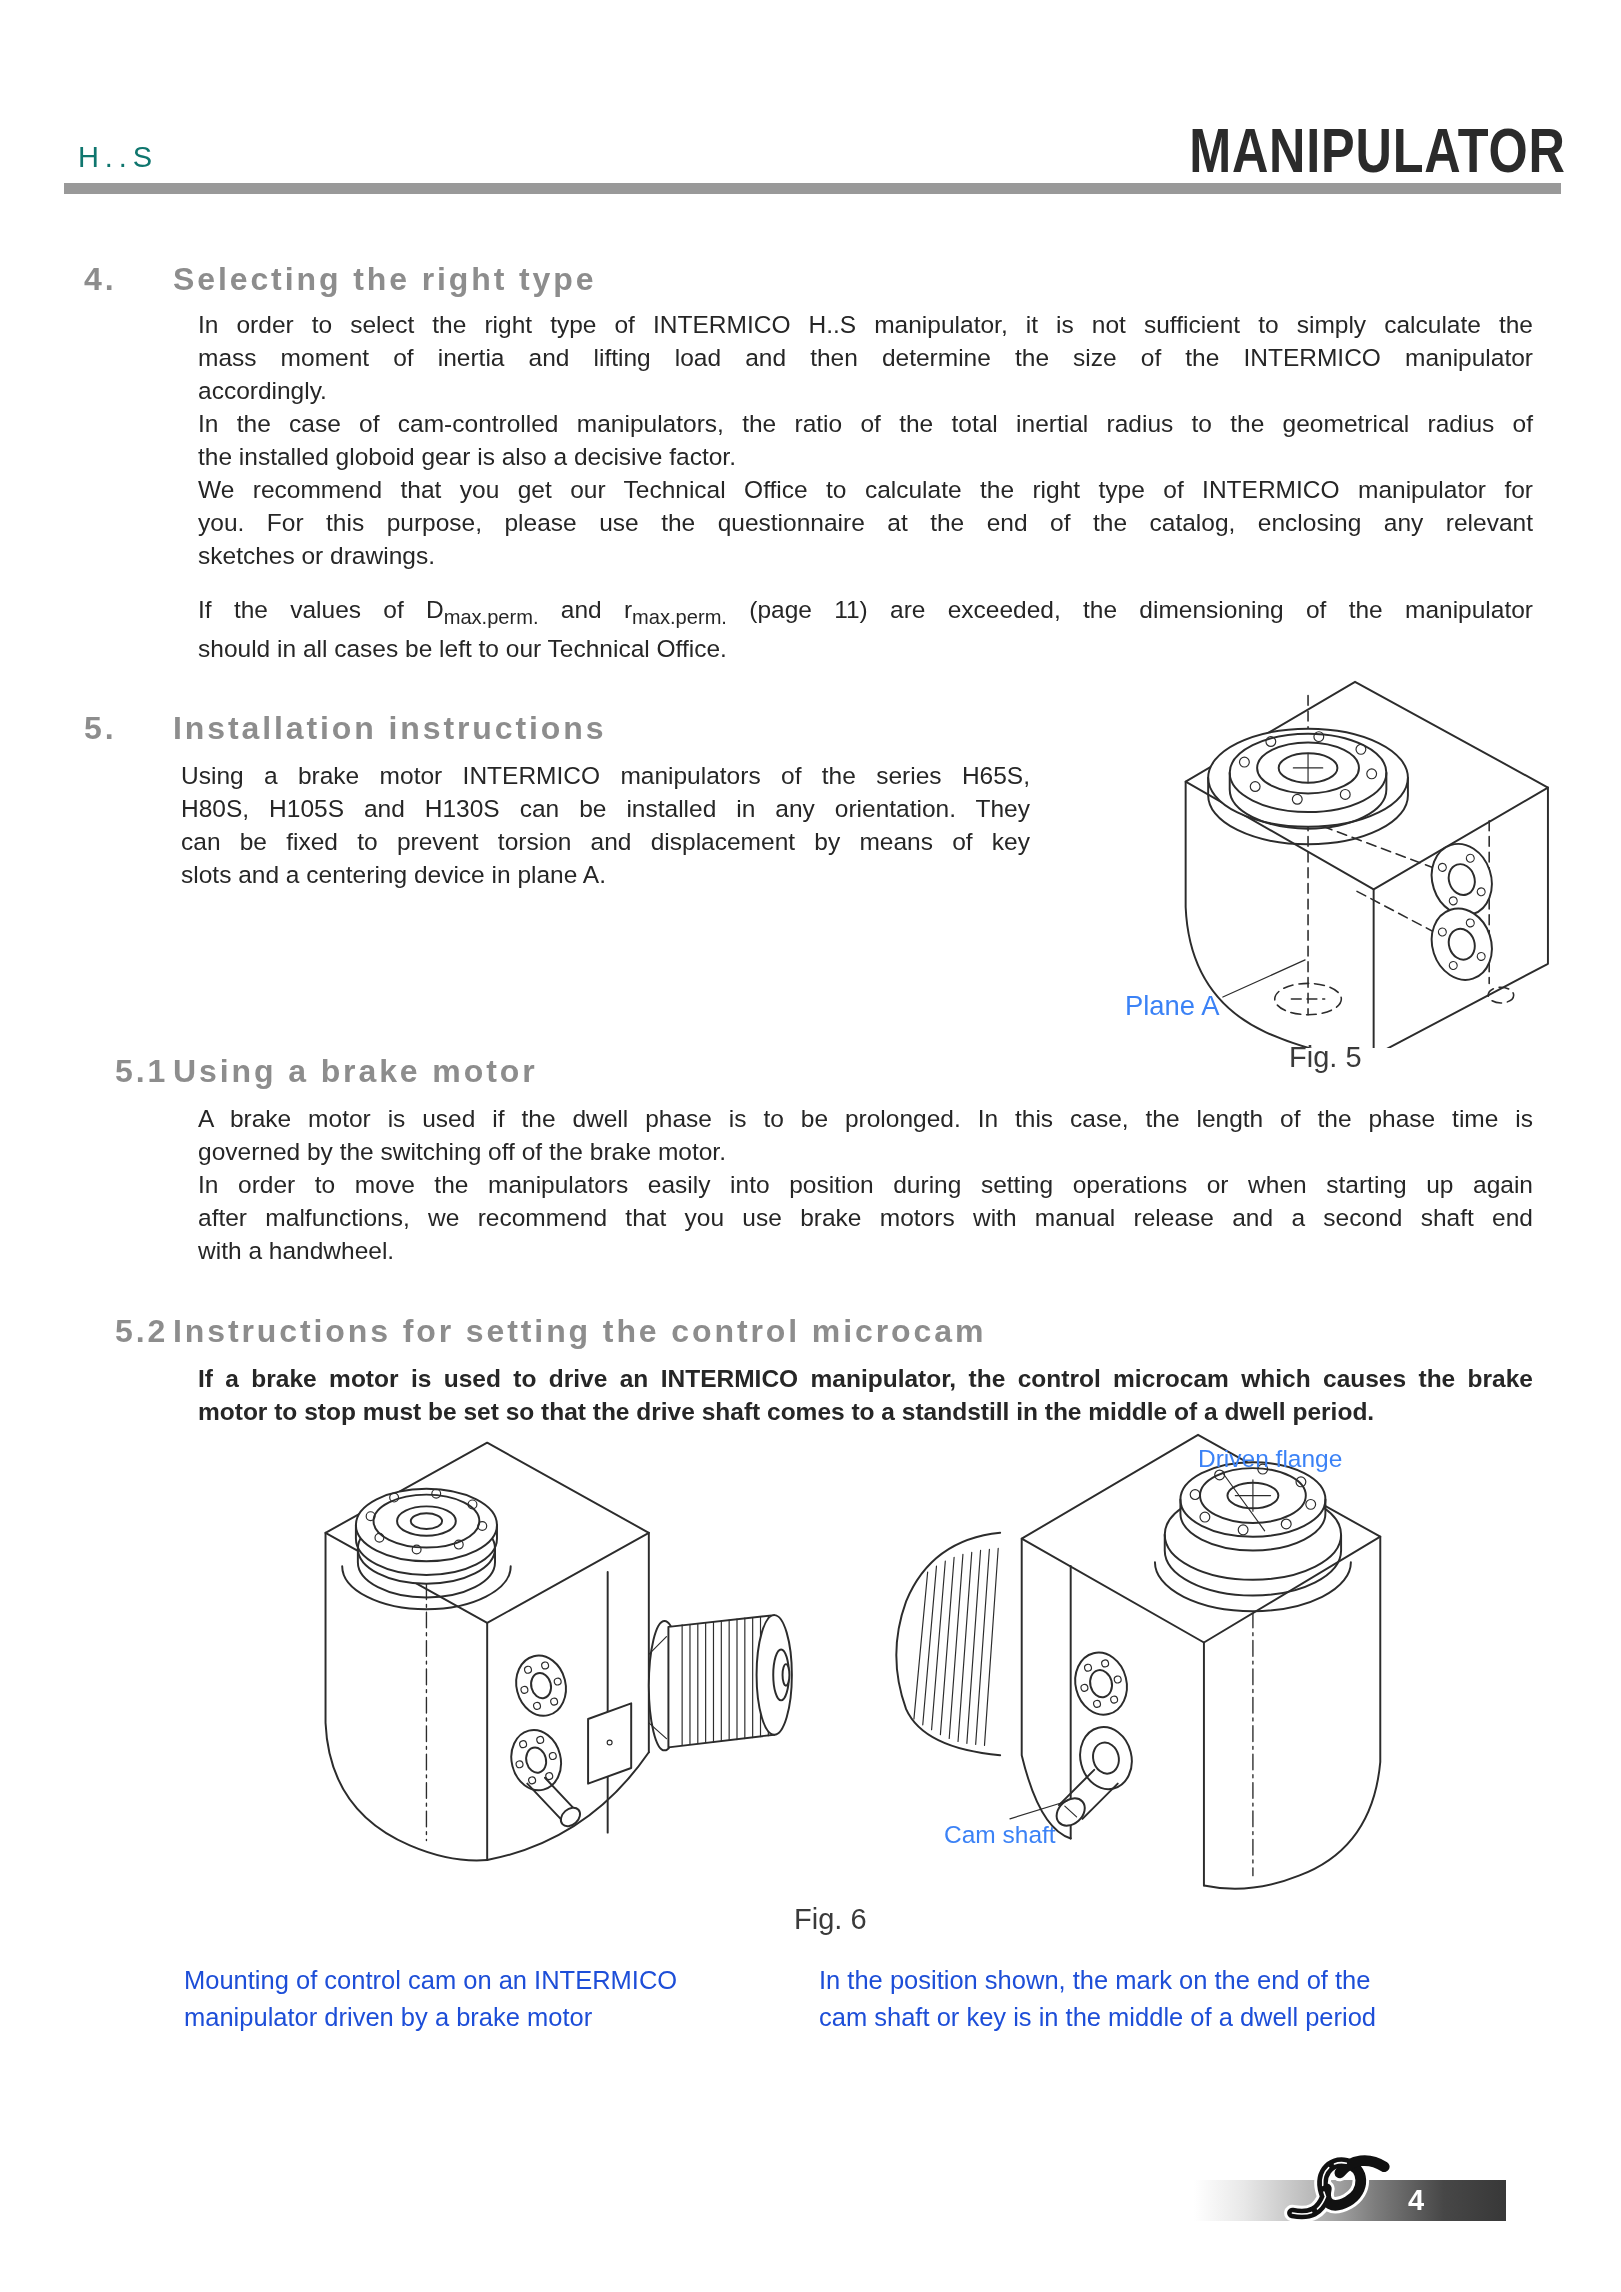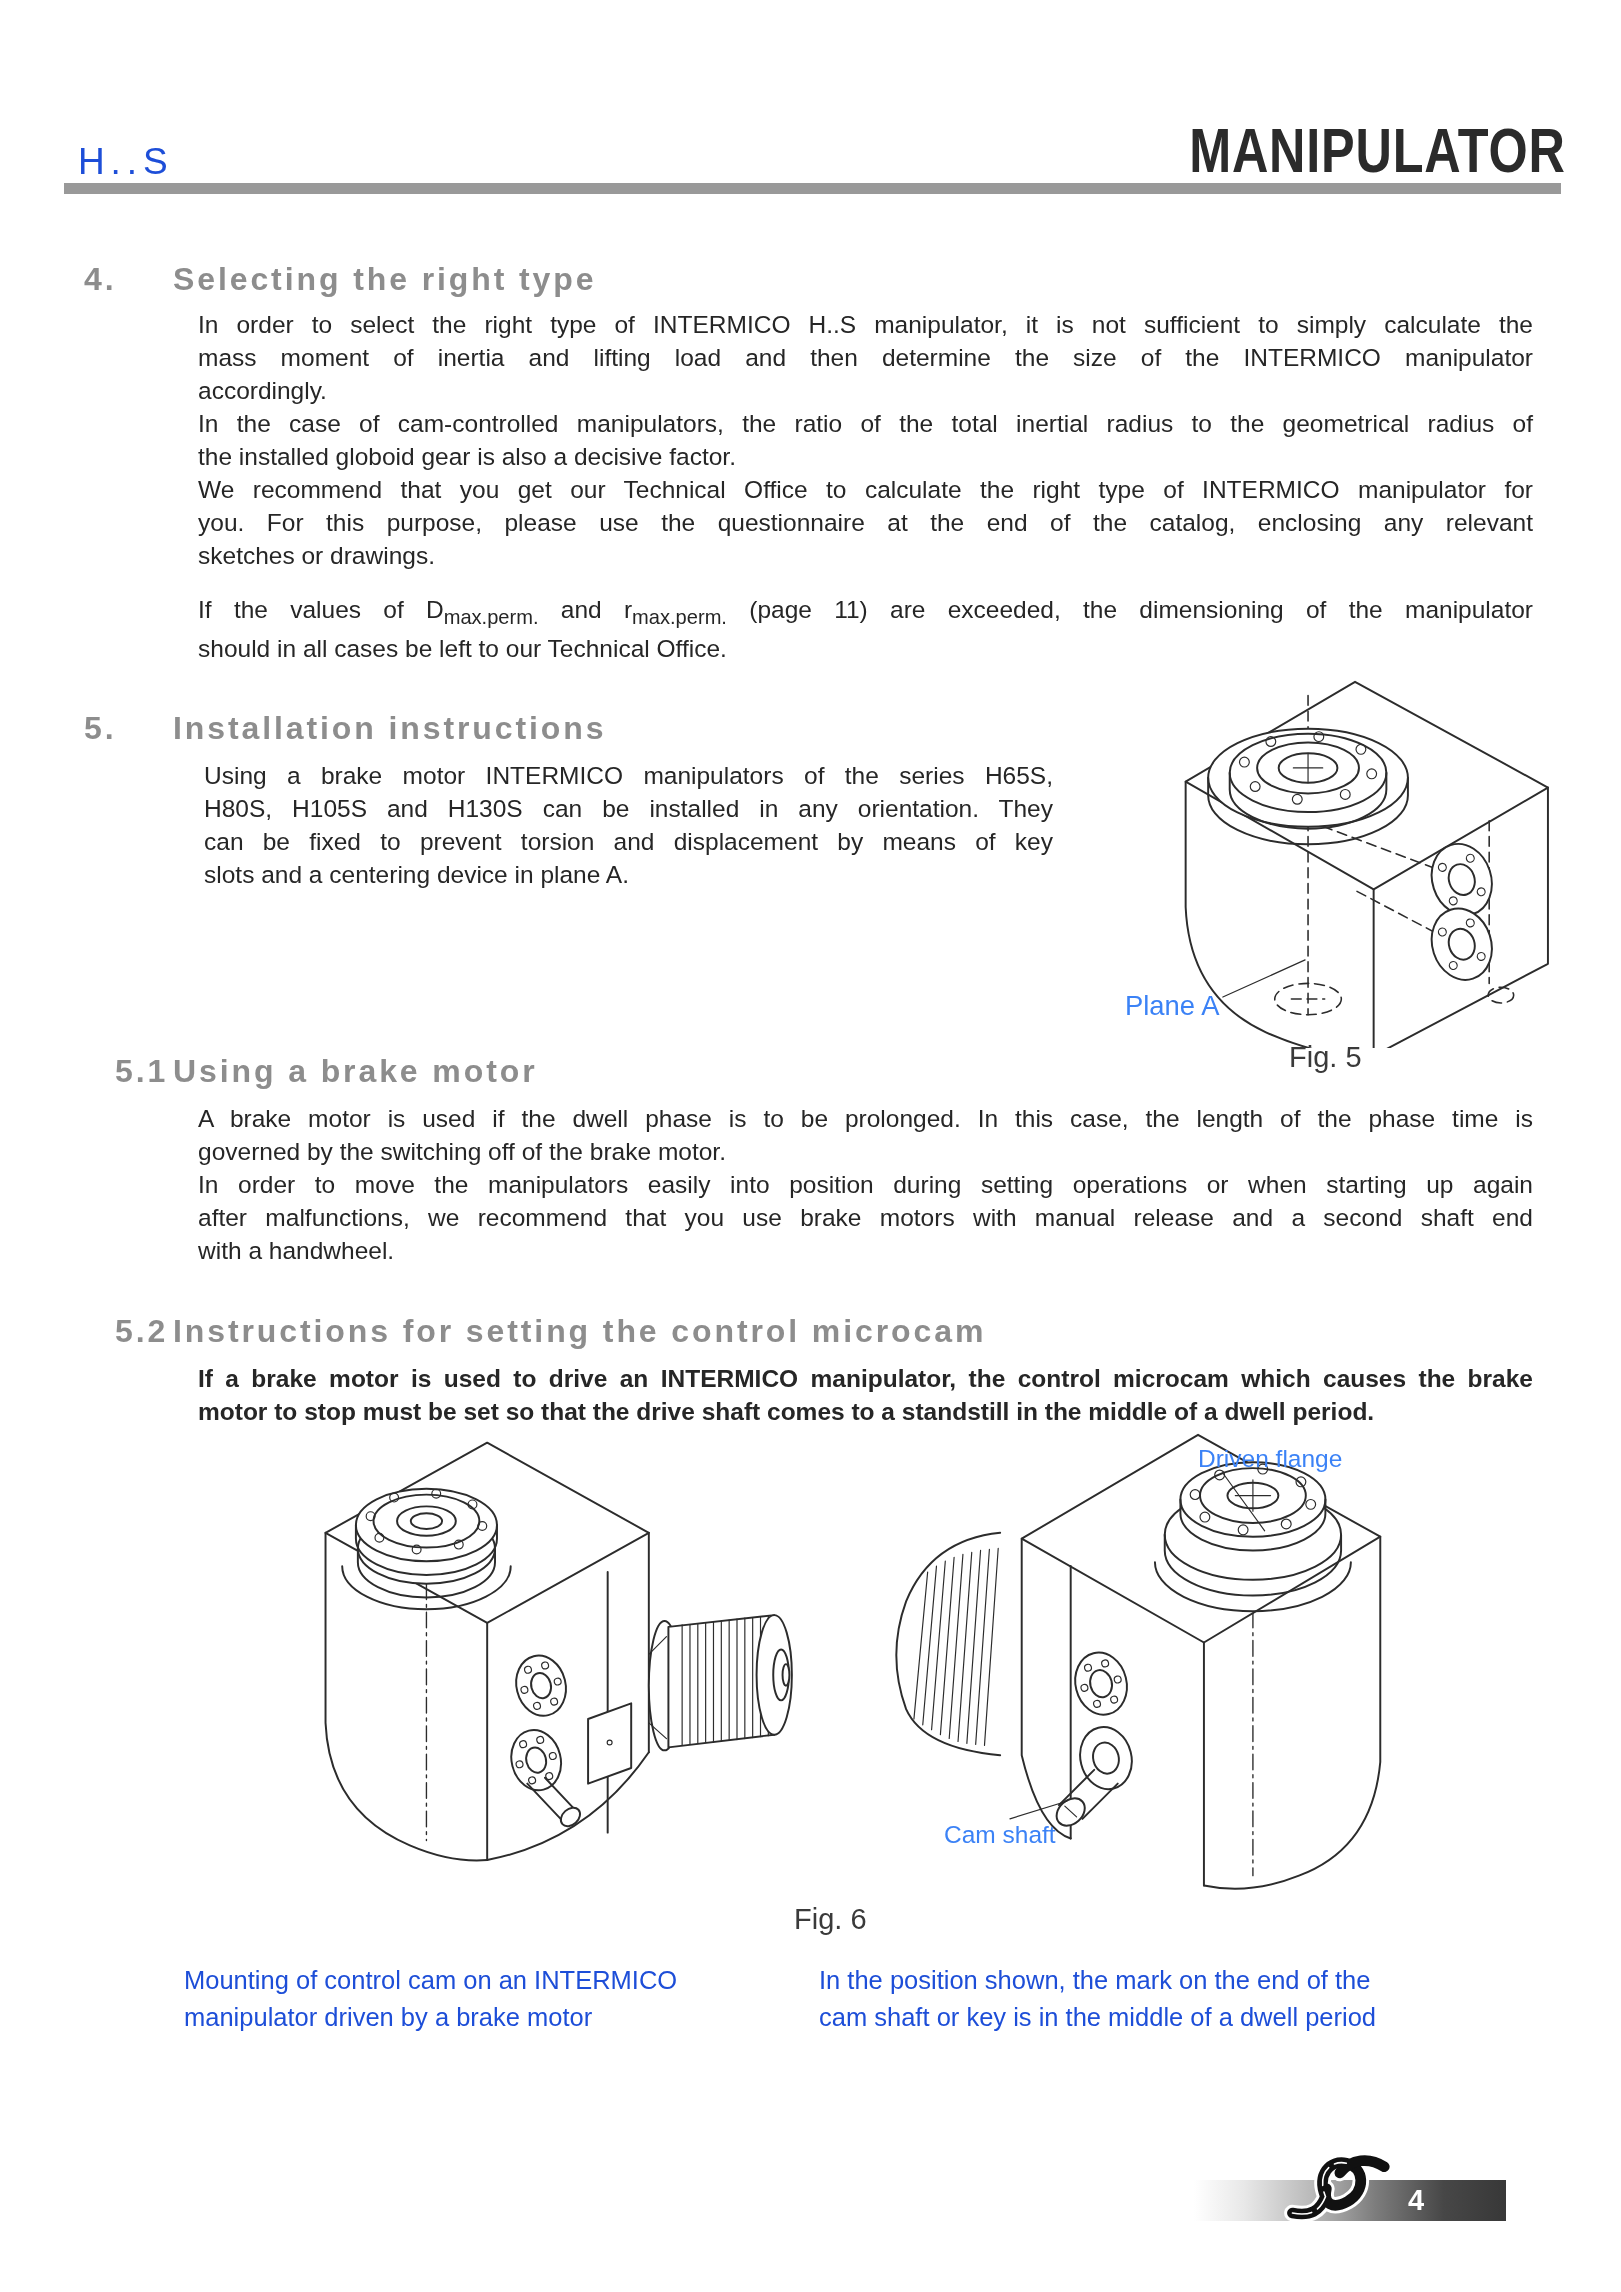--- a/index.html
+++ b/index.html
@@ -3,21 +3,21 @@
 <meta charset="utf-8">
 <style>
   html,body{margin:0;padding:0;background:#e9e9e9;}
   .page{
     position:relative;width:1621px;height:2293px;margin:0 auto;
     background:#ffffff;overflow:hidden;
     font-family:"Liberation Sans", sans-serif;color:#262626;
   }
   .abs{position:absolute;}
   
-  .model{font-size:37px;letter-spacing:5.9px;color:#1d4ed8;}
+  .model{font-size:29px;letter-spacing:5.9px;color:#0f766e;}
   .product{
     font-size:63px;font-weight:700;color:#2b2b2b;letter-spacing:1px;
     transform:scaleX(0.80);transform-origin:right bottom;white-space:nowrap;
   }
   .hrule{background:#999999;height:10.8px;}
   
   .h1{font-size:32px;font-weight:700;color:#8d8d8d;letter-spacing:2.9px;white-space:nowrap;}
   
   .body-block{font-size:24.5px;line-height:33px;color:#262626;margin-left:25px;}
   .jl{text-align:justify;text-align-last:justify;}
@@ -63,21 +63,21 @@
   </div>
 
   <div class="abs body-block" style="left:173px;top:590px;width:1335px;line-height:39px;">
     <div class="jl"><span>If the values of D</span><sub class="ssub">max.perm.</sub><span> and r</span><sub class="ssub">max.perm.</sub><span> (page 11) are exceeded, the dimensioning of the manipulator</span></div>
     <div class="jl last">should in all cases be left to our Technical Office.</div>
   </div>
 
   <div class="abs h1" style="left:84px;top:710px;">5.</div>
   <div class="abs h1" style="left:173px;top:710px;">Installation instructions</div>
 
-  <div class="abs body-block" style="left:179px;top:759px;width:849px;">
+  <div class="abs body-block" style="left:156px;top:759px;width:849px;">
     <div class="jl">Using a brake motor INTERMICO manipulators of the series H65S,</div>
     <div class="jl">H80S, H105S and H130S can be installed in any orientation. They</div>
     <div class="jl">can be fixed to prevent torsion and displacement by means of key</div>
     <div class="jl last">slots and a centering device in plane A.</div>
   </div>
 
   <svg class="draw abs" style="left:1117px;top:672px;" width="480" height="376" viewBox="0 0 490 384">
 
     <path class="dash" d="M195,24 L195,350"></path>
     <path class="dash" d="M195,152 L334,204"></path>

